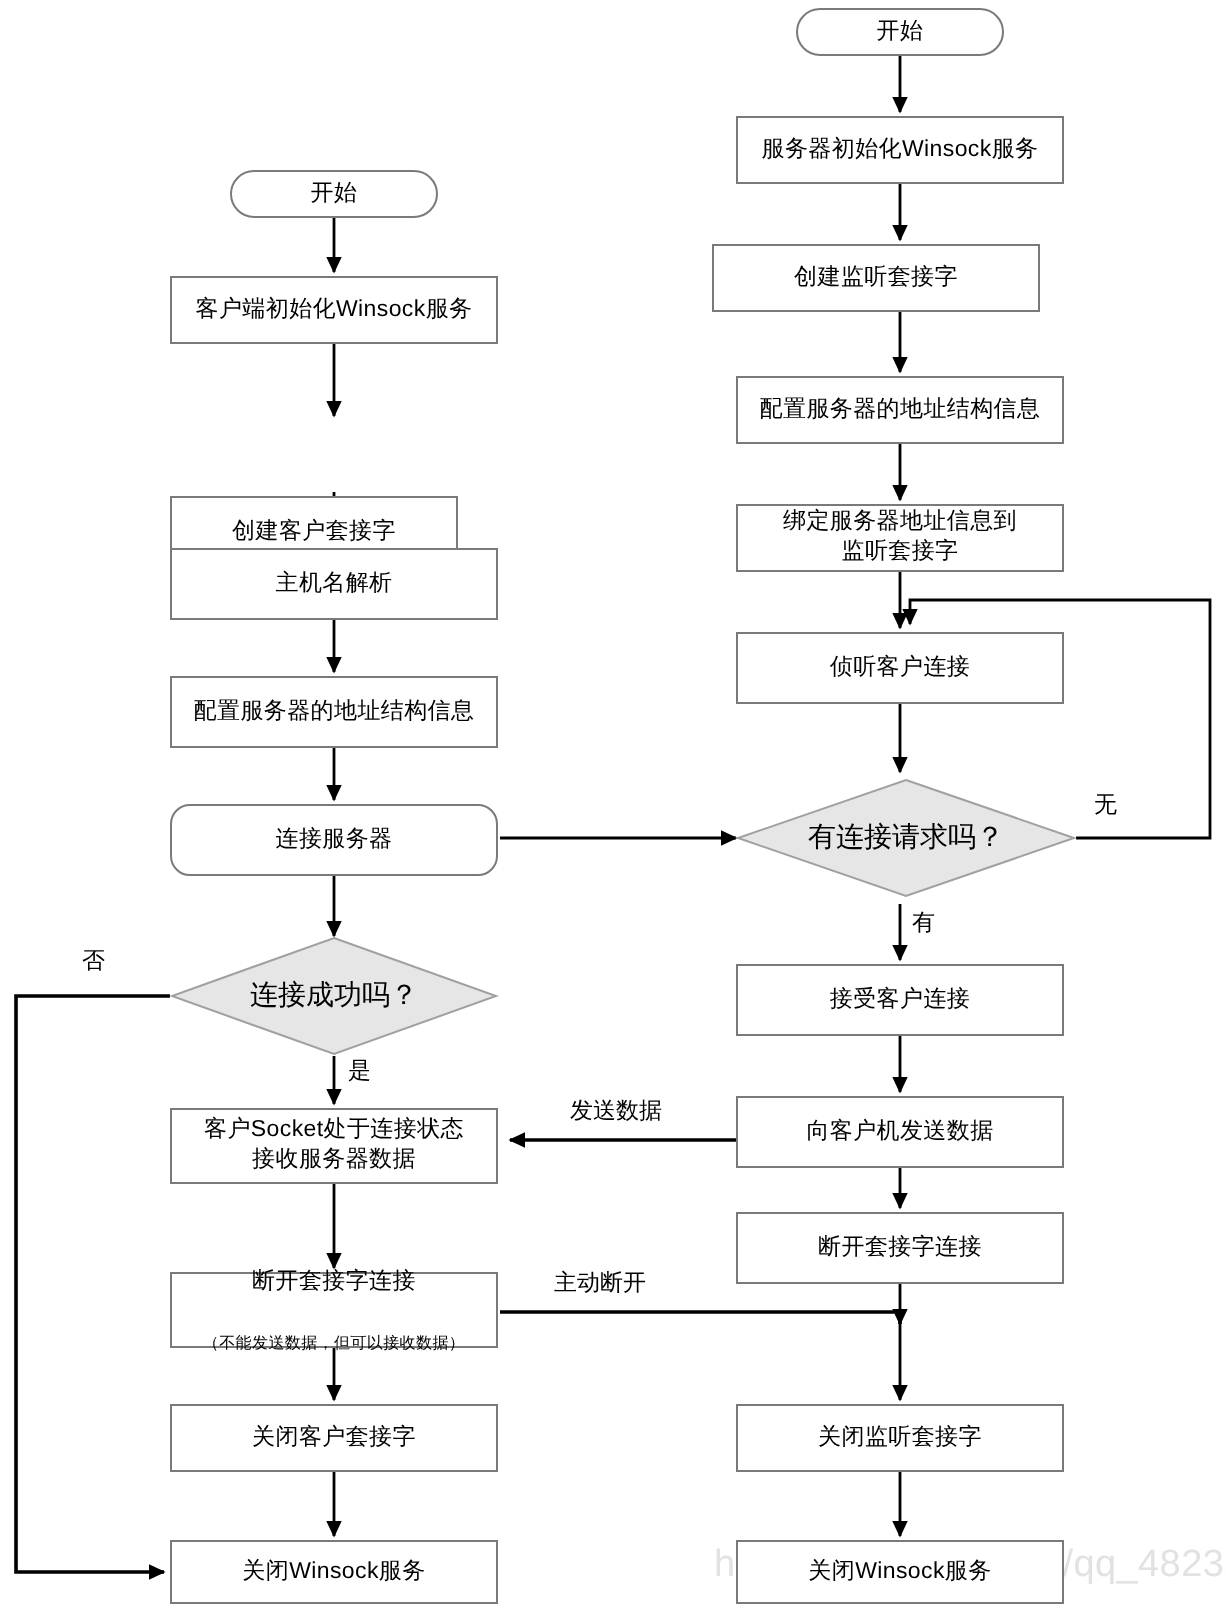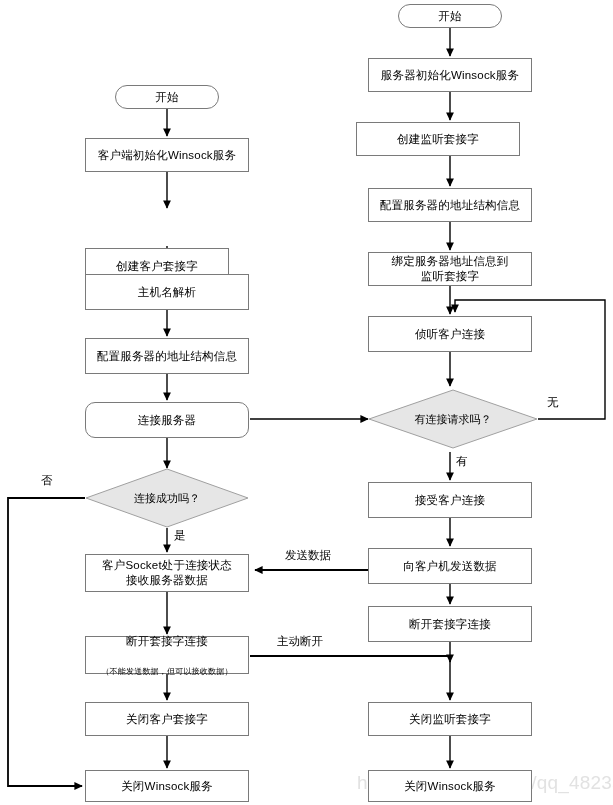--- a/index.html
+++ b/index.html
@@ -63,21 +63,21 @@
   }
   .decision .dtext {
     position: absolute;
     left: 0;
     top: 0;
     width: 100%;
     height: 100%;
     display: flex;
     align-items: center;
     justify-content: center;
-    font-size: 11px;
+    font-size: 14px;
     color: #000000;
     text-align: center;
   }
   
   .elabel {
     position: absolute;
     font-size: 11.5px;
     color: #000000;
     white-space: nowrap;
     z-index: 4;

